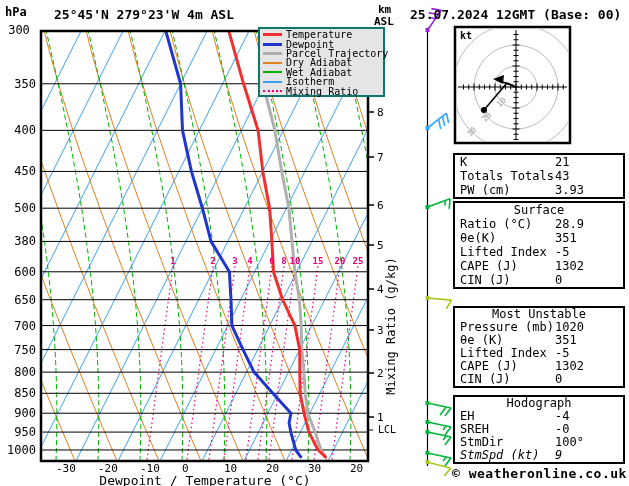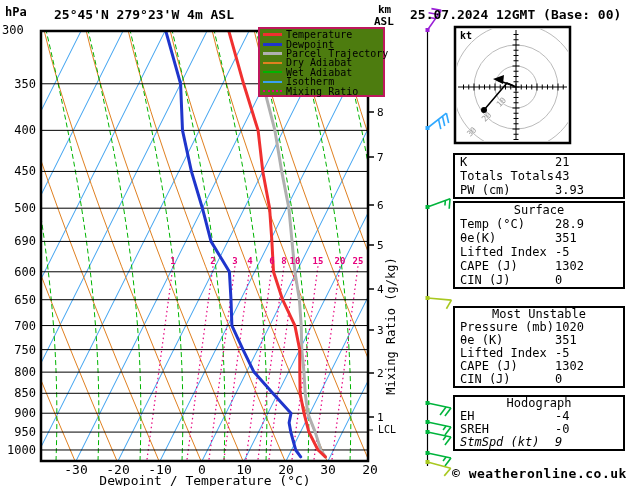--- a/index.html
+++ b/index.html
@@ -2,25 +2,25 @@
 <html><head>
 <meta charset="utf-8">
 <style>
   html,body{margin:0;padding:0;}
   body{width:629px;height:486px;background:#fff;position:relative;overflow:hidden;
        font-family:"DejaVu Sans Mono",monospace;color:#000;}
   .abs{position:absolute;}
   .b{font-weight:bold;}
   #chart-svg{position:absolute;left:0;top:0;}
   .ticklabel{position:absolute;font-size:12px;white-space:nowrap;}
-  .xlabel{position:absolute;font-size:13px;text-align:center;width:40px;}
+  .xlabel{position:absolute;font-size:11px;width:40px;}
   .kmlabel{position:absolute;font-size:11px;}
   .mrlabel{position:absolute;font-size:9px;font-weight:bold;color:#e6007d;width:16px;text-align:center;}
-  #legend{position:absolute;left:258px;top:27px;width:127px;height:70px;border:2px solid #be185d;
-          background:#4d7c0f;box-sizing:border-box;padding:1px 0 0 3px;z-index:5;}
+  #legend{position:absolute;left:258px;top:27px;width:127px;height:70px;border:2px solid #0f766e;
+          background:#e5e5e5;box-sizing:border-box;padding:1px 0 0 3px;z-index:5;}
   .leg-row{display:flex;align-items:center;height:9.4px;white-space:nowrap;}
   .leg-sample{display:inline-block;width:19px;margin-right:4px;flex:0 0 19px;}
   .leg-text{font-size:10px;line-height:9px;}
   .datatable{position:absolute;left:453px;width:172px;border:2px solid #000;background:#fff;
              box-sizing:border-box;font-size:12px;z-index:5;}
   .t-title{text-align:center;height:14px;line-height:14px;}
   .t-row{position:relative;height:14px;line-height:14px;padding-left:5px;white-space:nowrap;}
   .t-val{position:absolute;left:100px;top:0;}
   #mix-axis-label{position:absolute;left:297px;top:319px;width:188px;height:14px;font-size:12px;
                   text-align:center;transform:rotate(-90deg);}
@@ -247,26 +247,26 @@
     </g>
   </svg>
 
 <div class="abs b" style="left:5px;top:5px;font-size:12px;">hPa</div>
 <div class="abs b" style="left:54px;top:7px;font-size:13px;">25°45'N 279°23'W 4m ASL</div>
 <div class="abs b" style="left:410px;top:7px;font-size:13px;">25.07.2024 12GMT (Base: 00)</div>
 <div class="abs b" style="left:378px;top:3px;font-size:11px;">km</div>
 <div class="abs b" style="left:374px;top:15px;font-size:11px;">ASL</div>
 
 <div id="pressure-labels">
-    <div class="ticklabel" style="left: 2px; top: 23px; width: 34px; text-align: left;">300</div>
+    <div class="ticklabel" style="left: 2px; top: 23px; width: 34px; text-align: center;">300</div>
     <div class="ticklabel" style="left: 2px; top: 77px; width: 34px; text-align: right;">350</div>
     <div class="ticklabel" style="left: 2px; top: 123px; width: 34px; text-align: right;">400</div>
     <div class="ticklabel" style="left: 2px; top: 164px; width: 34px; text-align: right;">450</div>
     <div class="ticklabel" style="left: 2px; top: 201px; width: 34px; text-align: right;">500</div>
-    <div class="ticklabel" style="left: 2px; top: 234px; width: 34px; text-align: right;">690</div>
+    <div class="ticklabel" style="left: 2px; top: 234px; width: 34px; text-align: right;">380</div>
     <div class="ticklabel" style="left: 2px; top: 265px; width: 34px; text-align: right;">600</div>
     <div class="ticklabel" style="left: 2px; top: 293px; width: 34px; text-align: right;">650</div>
     <div class="ticklabel" style="left: 2px; top: 319px; width: 34px; text-align: right;">700</div>
     <div class="ticklabel" style="left: 2px; top: 343px; width: 34px; text-align: right;">750</div>
     <div class="ticklabel" style="left: 2px; top: 365px; width: 34px; text-align: right;">800</div>
     <div class="ticklabel" style="left: 2px; top: 386px; width: 34px; text-align: right;">850</div>
     <div class="ticklabel" style="left: 2px; top: 406px; width: 34px; text-align: right;">900</div>
     <div class="ticklabel" style="left: 2px; top: 425px; width: 34px; text-align: right;">950</div>
     <div class="ticklabel" style="left: 2px; top: 443px; width: 34px; text-align: right;">1000</div>
   </div>
@@ -340,35 +340,36 @@
   </div>
 
 <div id="tables">
     <div class="datatable" style="top: 153px;">
       <div class="t-row" style="line-height: 14px; height: 14px;"><span>K</span><span class="t-val">21</span></div>
       <div class="t-row" style="line-height: 14px; height: 14px;"><span>Totals Totals</span><span class="t-val">43</span></div>
       <div class="t-row" style="line-height: 14px; height: 14px;"><span>PW (cm)</span><span class="t-val">3.93</span></div>
     </div>
     <div class="datatable" style="top: 201px;">
       <div class="t-title" style="line-height: 14px; height: 14px;">Surface</div>
-      <div class="t-row" style="line-height: 14px; height: 14px;"><span>Temp (°C)</span><span class="t-val">28.9</span></div>
+      <div class="t-row" style="line-height: 14px; height: 14px;"><span>Ratio (°C)</span><span class="t-val">28.9</span></div>
       <div class="t-row" style="line-height: 14px; height: 14px;"><span>θe(K)</span><span class="t-val">351</span></div>
       <div class="t-row" style="line-height: 14px; height: 14px;"><span>Lifted Index</span><span class="t-val">-5</span></div>
       <div class="t-row" style="line-height: 14px; height: 14px;"><span>CAPE (J)</span><span class="t-val">1302</span></div>
       <div class="t-row" style="line-height: 14px; height: 14px;"><span>CIN (J)</span><span class="t-val">0</span></div>
     </div>
     <div class="datatable" style="top: 306px;">
       <div class="t-title" style="line-height: 13px; height: 13px;">Most Unstable</div>
       <div class="t-row" style="line-height: 13px; height: 13px;"><span>Pressure (mb)</span><span class="t-val">1020</span></div>
       <div class="t-row" style="line-height: 13px; height: 13px;"><span>θe (K)</span><span class="t-val">351</span></div>
       <div class="t-row" style="line-height: 13px; height: 13px;"><span>Lifted Index</span><span class="t-val">-5</span></div>
       <div class="t-row" style="line-height: 13px; height: 13px;"><span>CAPE (J)</span><span class="t-val">1302</span></div>
       <div class="t-row" style="line-height: 13px; height: 13px;"><span>CIN (J)</span><span class="t-val">0</span></div>
     </div>
     <div class="datatable" style="top: 395px;">
       <div class="t-title" style="line-height: 13px; height: 13px;">Hodograph</div>
       <div class="t-row" style="line-height: 13px; height: 13px;"><span>EH</span><span class="t-val">-4</span></div>
       <div class="t-row" style="line-height: 13px; height: 13px;"><span>SREH</span><span class="t-val">-0</span></div>
+      <div class="t-row" style="line-height: 13px; height: 13px;"><span>StmDir</span><span class="t-val">100°</span></div>
       <div class="t-row" style="line-height: 13px; height: 13px; font-style: italic;"><span>StmSpd (kt)</span><span class="t-val">9</span></div>
     </div>
   </div>
 
 <div id="footer-credit">© weatheronline.co.uk</div>
 
 </body></html>

